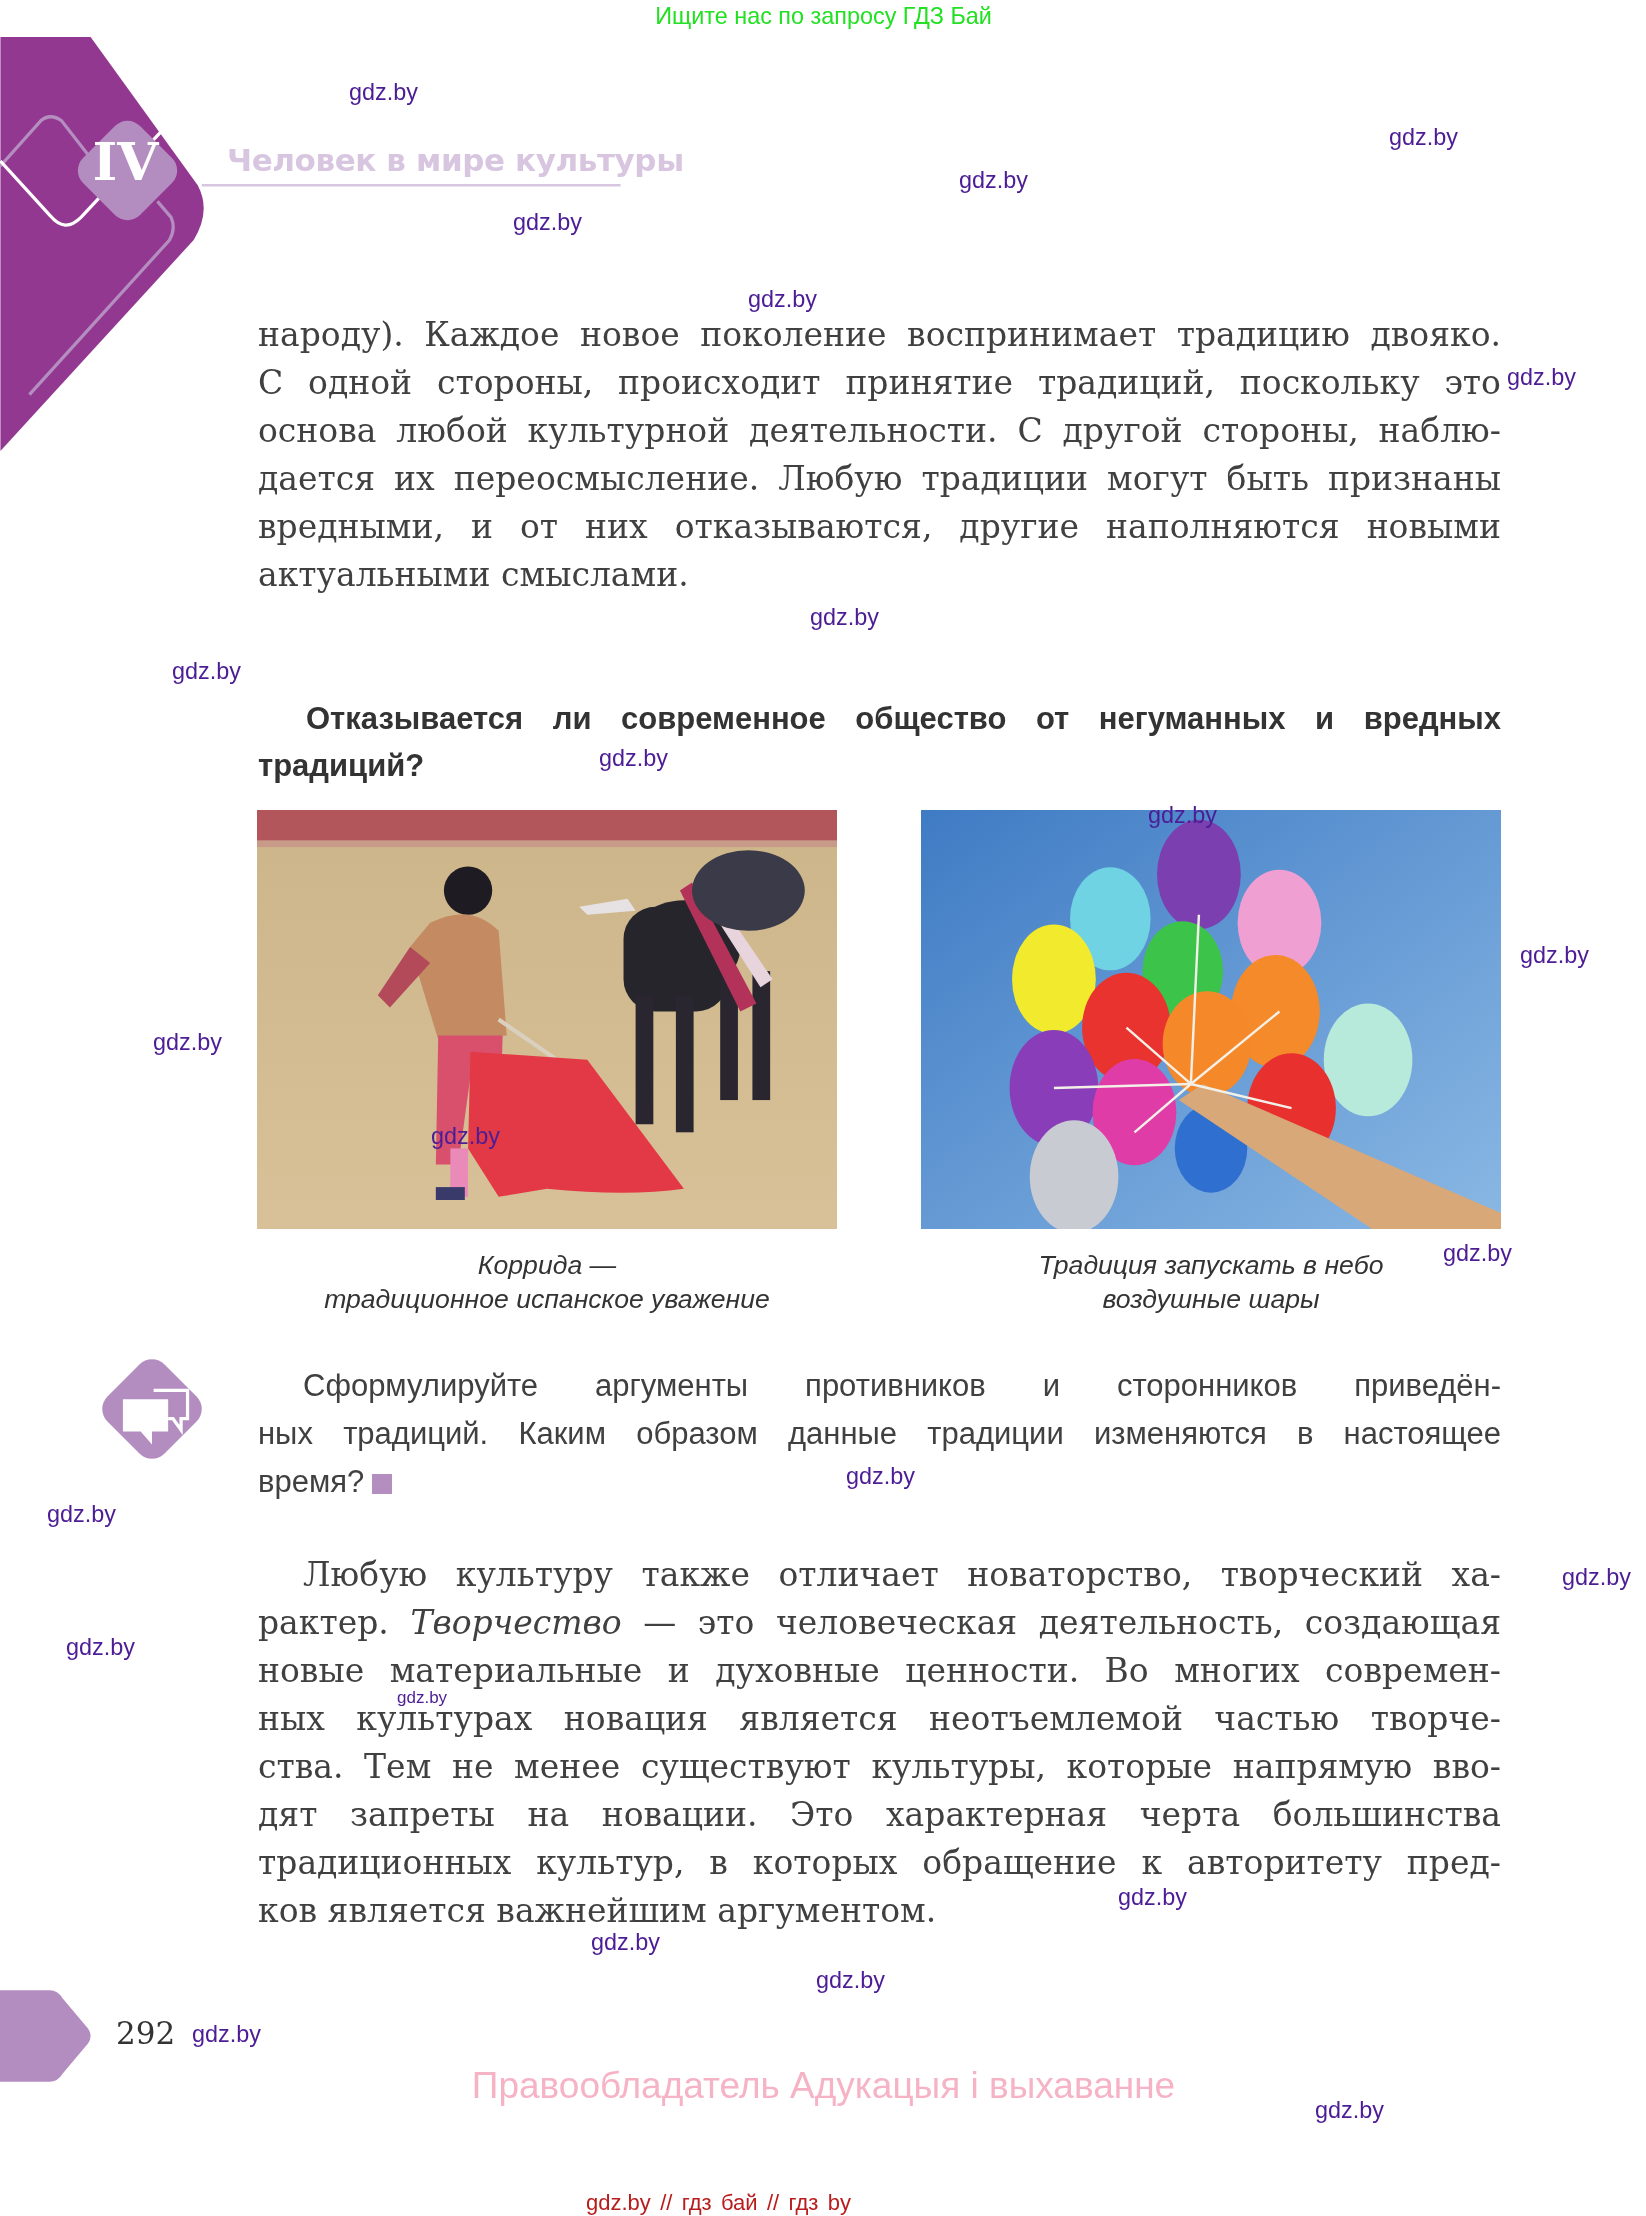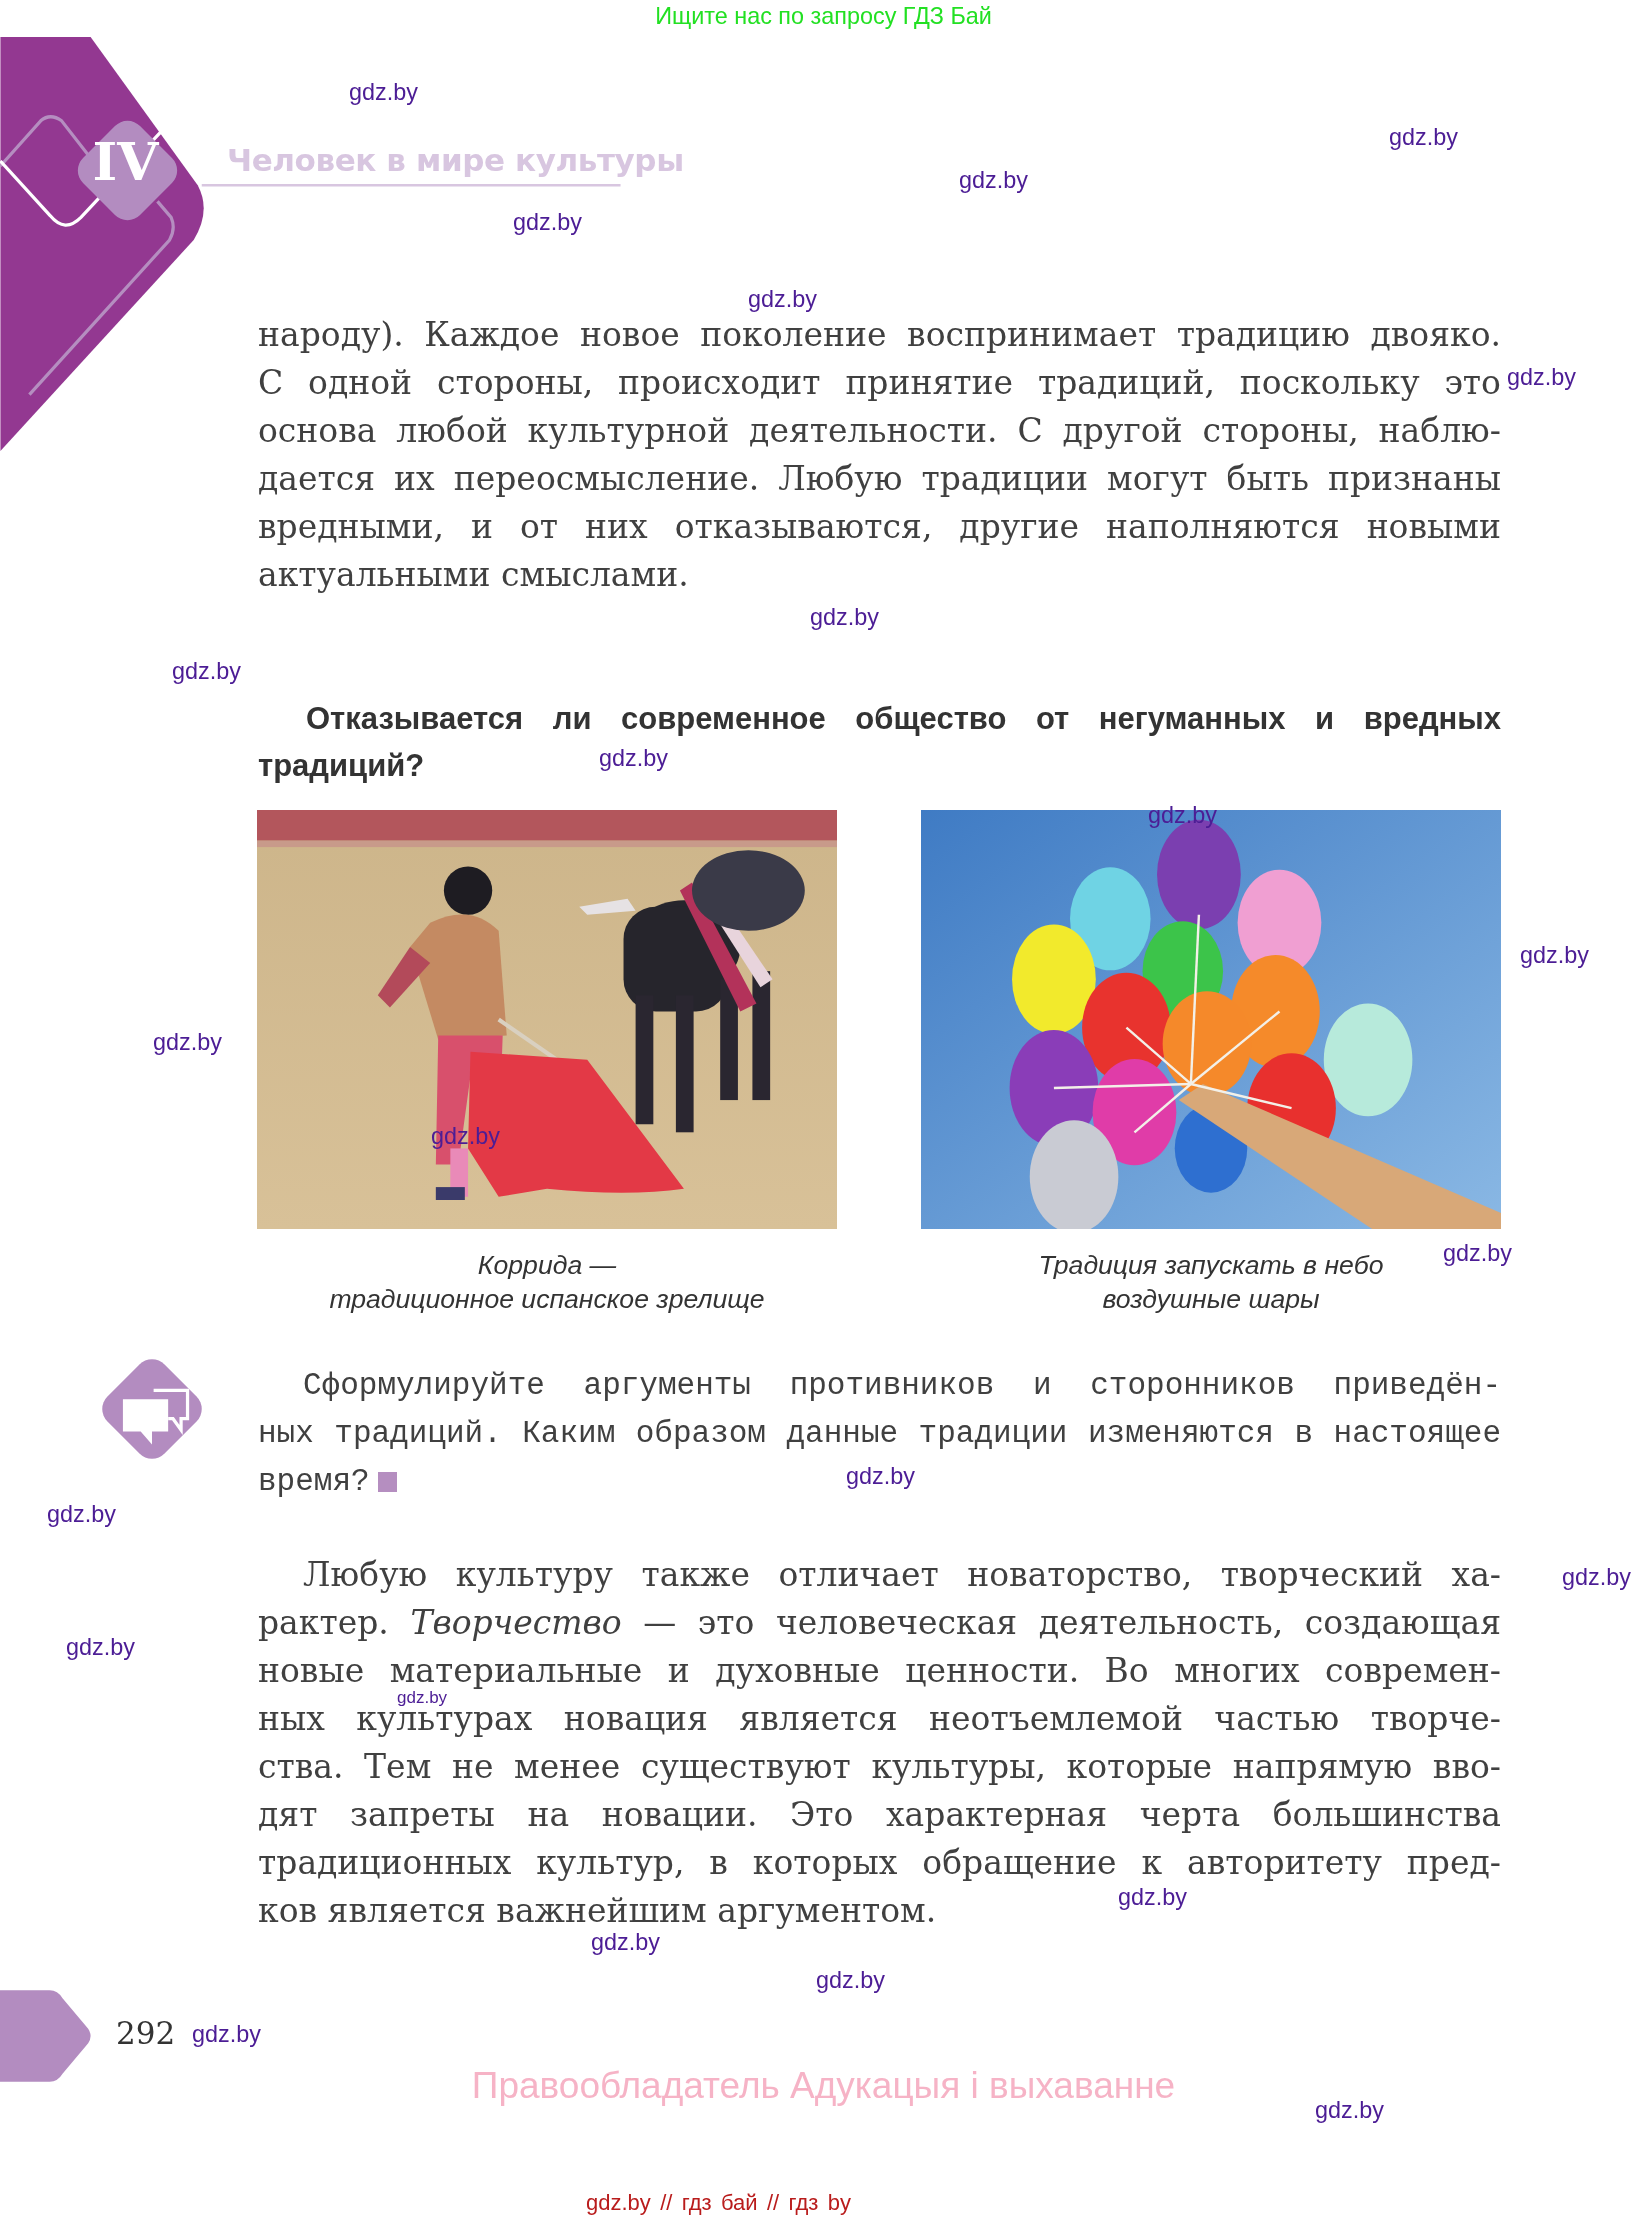--- a/index.html
+++ b/index.html
@@ -38,21 +38,21 @@
   .question-heading .line.first { text-align-last: justify; text-align: justify; padding-left: 48px; }
   .photo { top: 810px; width: 580px; height: 419px; overflow: hidden; }
   .photo svg { width: 100%; height: 100%; display: block; }
   .caption {
     top: 1248px; width: 580px; text-align: center; color: #333;
     font-family: "Liberation Sans", sans-serif; font-style: italic; font-size: 26.6px; line-height: 34px;
   }
   .task-icon { left: 89px; top: 1346px; width: 126px; height: 126px; }
   .task-text {
     left: 258px; width: 1243px; top: 1362px; color: #404040;
-    font-family: Liberation Mono, monospace; font-size: 31px; line-height: 48px;
+    font-family: Liberation Sans, sans-serif; font-size: 31px; line-height: 48px;
   }
   .task-text .line { display: block; white-space: nowrap; text-align: justify; text-align-last: justify; }
   .task-text .line.last { text-align-last: left; }
   .end-square { display: inline-block; width: 19.3px; height: 19.3px; background: #b58ec0; vertical-align: -1.6px; margin-left: 8px; }
   .page-tab { left: 0; top: 1990px; width: 93px; height: 92px; }
   .page-number {
     left: 116px; top: 2015px; color: #333; font-family: "DejaVu Serif", serif; font-size: 31px;
   }
   .copyright {
     left: 0; width: 1647px; top: 2065px; text-align: center; color: #f6b3c6;
@@ -164,21 +164,21 @@
       <line x1="335" y1="340" x2="165" y2="345"></line>
       <line x1="335" y1="340" x2="255" y2="270"></line>
       <line x1="335" y1="340" x2="460" y2="370"></line>
       <line x1="335" y1="340" x2="265" y2="400"></line>
     </g>
   </svg>
 </div>
 
 <div class="abs caption" style="left:257px;">
   <div>Коррида —</div>
-  <div>традиционное испанское зрелище</div>
+  <div>традиционное испанское уважение</div>
 </div>
 <div class="abs caption" style="left:921px;">
   <div>Традиция запускать в небо</div>
   <div>воздушные шары</div>
 </div>
 
 <svg class="abs task-icon" viewBox="0 0 156 156">
   <rect x="28" y="28" width="100" height="100" rx="22" ry="22" transform="rotate(45 78 78)" fill="#b38cc0"></rect>
   <path d="M80 55 L122 55 L122 90 L114 90 L114 104 L104 90 L98 90" fill="none" stroke="#ffffff" stroke-width="4"></path>
   <path d="M42 66 L98 66 L98 106 L78 106 L78 122 L64 106 L42 106 Z" fill="#ffffff"></path>

